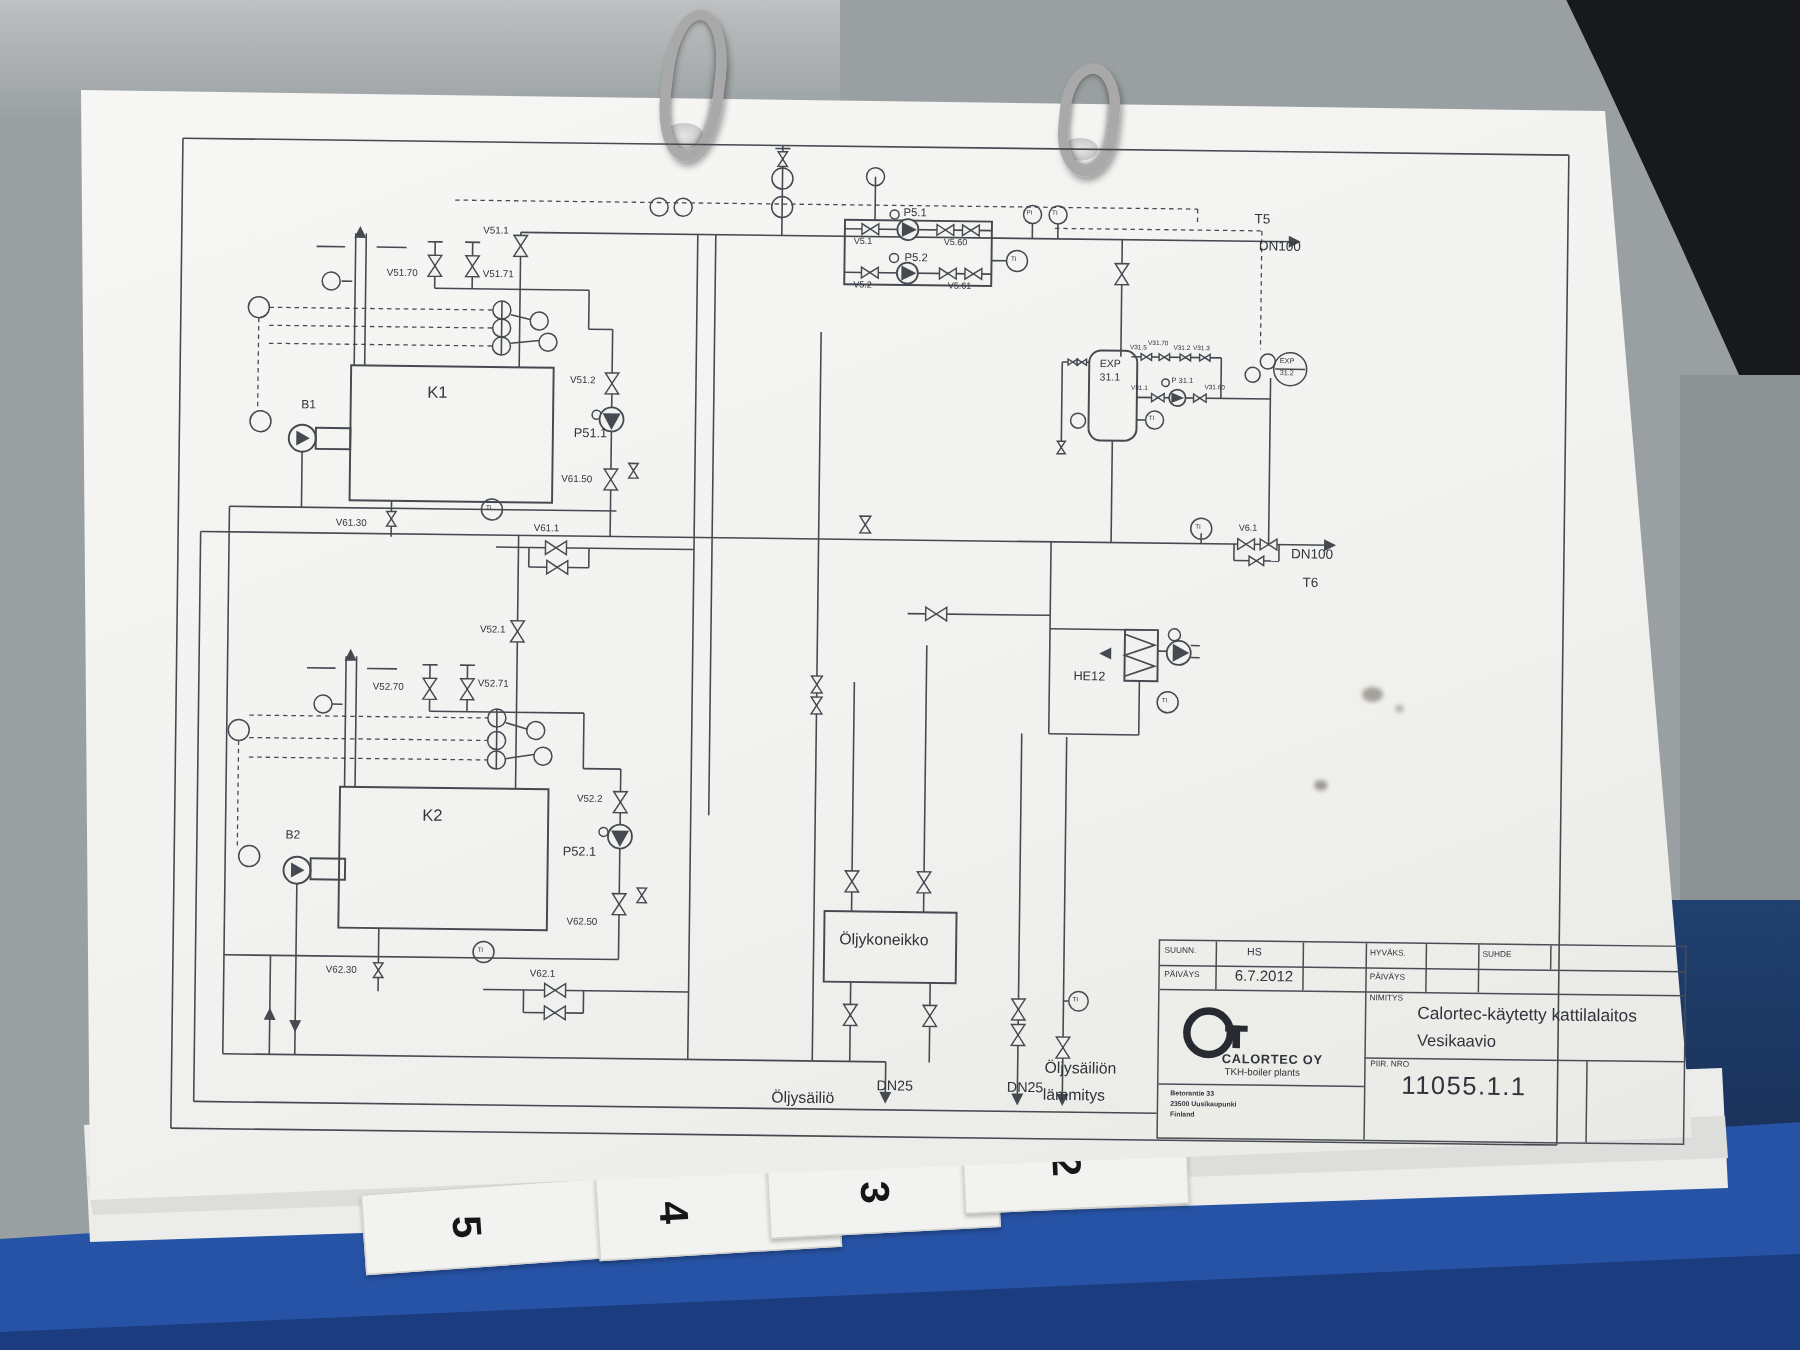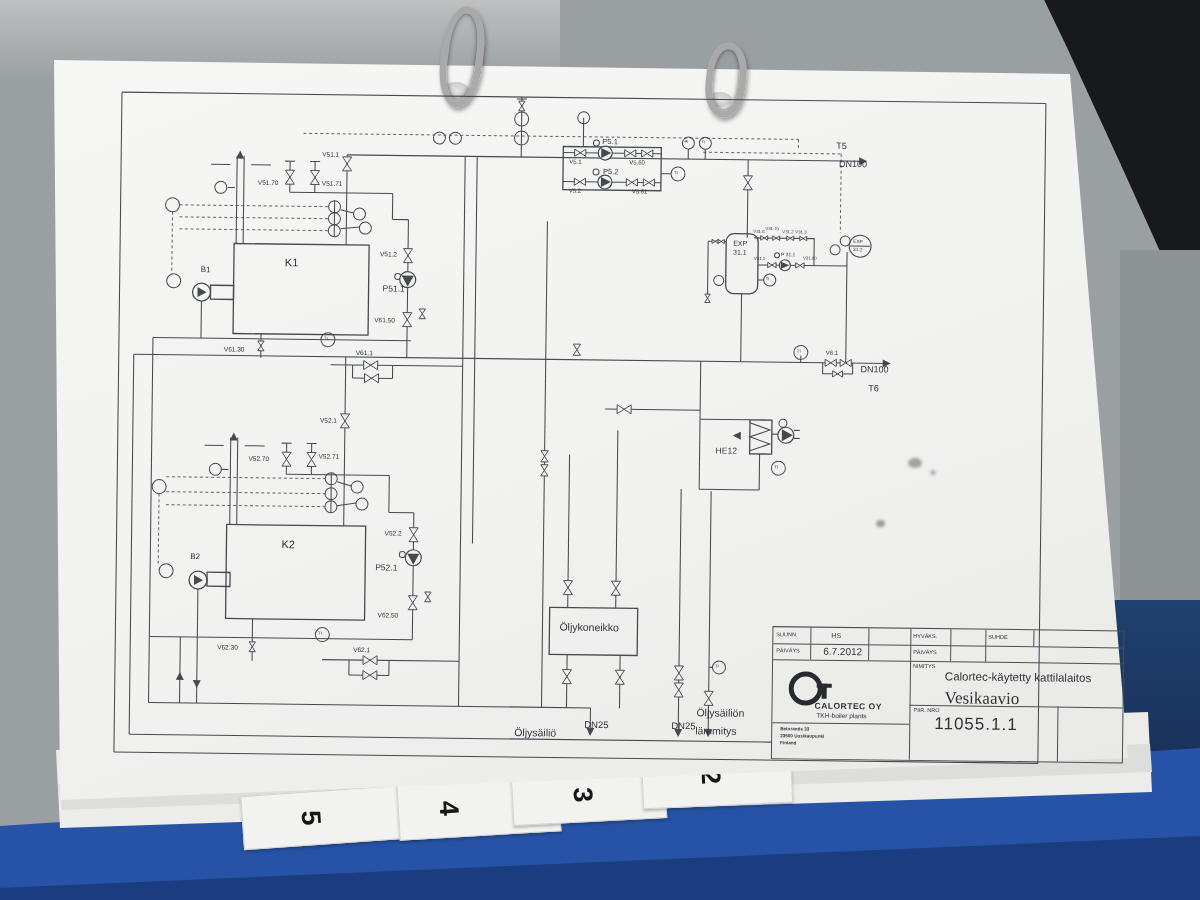--- a/index.html
+++ b/index.html
@@ -447,21 +447,21 @@
     <span class="t" style="left:3px;top:5px;font-size:5.5px;">SUUNN.</span>
     <span class="t" style="left:58px;top:4px;font-size:7px;">HS</span>
     <span class="t" style="left:140px;top:5px;font-size:5.5px;">HYVÄKS.</span>
     <span class="t" style="left:215px;top:5px;font-size:5.5px;">SUHDE</span>
     <span class="t" style="left:3px;top:21px;font-size:5.5px;">PÄIVÄYS</span>
     <span class="t" style="left:50px;top:19px;font-size:10px;text-align:right;">6.7.2012</span>
     <span class="t" style="left:140px;top:21px;font-size:5.5px;">PÄIVÄYS</span>
     <span class="t" style="left:140px;top:35px;font-size:5.5px;">NIMITYS</span>
 
     <span class="t" style="left:172px;top:42px;font-size:11.5px;">Calortec-käytetty kattilalaitos</span>
-    <span class="t" style="left:172px;top:60px;font-size:17px;font-family:Liberation Serif, serif;">Vesikaavio</span>
+    <span class="t" style="left:172px;top:60px;font-size:11px;">Vesikaavio</span>
 
     <div class="logo-circle" style="left:16px;top:44px;"></div>
     <div class="logo-t-bar" style="left:44px;top:56px;width:15px;height:4px;"></div>
     <div class="logo-t-bar" style="left:49px;top:56px;width:5px;height:15px;"></div>
     <span class="t" style="left:42px;top:74px;font-size:8.5px;font-weight:bold;letter-spacing:.5px;">CALORTEC OY</span>
     <span class="t" style="left:44px;top:85px;font-size:6.5px;">TKH-boiler plants</span>
     <span class="t" style="left:8px;top:100px;font-size:4.6px;font-weight:bold;">Betorantie 33</span>
     <span class="t" style="left:8px;top:107px;font-size:4.6px;font-weight:bold;">23500 Uusikaupunki</span>
     <span class="t" style="left:8px;top:114px;font-size:4.6px;font-weight:bold;">Finland</span>
 

